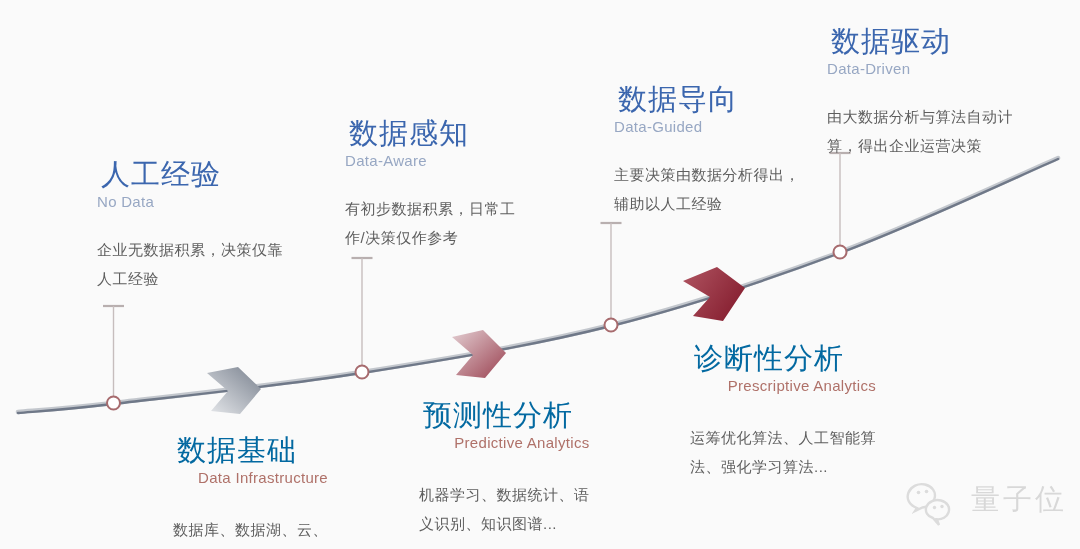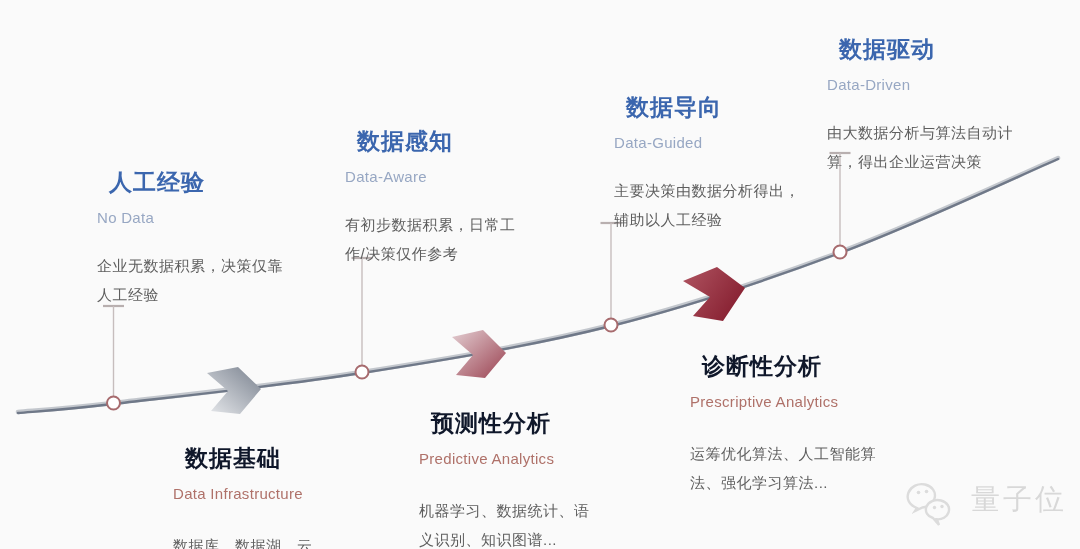--- a/index.html
+++ b/index.html
@@ -7,34 +7,34 @@
     width:1080px;height:549px;
     background:#fafafa;
     font-family:"Liberation Sans","DejaVu Sans",sans-serif;
     overflow:hidden;position:relative;
   }
   #canvas{position:absolute;left:0;top:0;width:1080px;height:549px;}
   #curve-layer{position:absolute;left:0;top:0;width:1080px;height:549px;}
 
   .stage{position:absolute;}
   .stage h3{
-    margin:12px;font-size:23px;line-height:27px;font-weight:bold;letter-spacing:1px;
+    margin:4px;font-size:29px;line-height:27px;font-weight:normal;letter-spacing:1px;
   }
   .stage .sub{
     font-size:15px;line-height:19px;margin-top:3px;letter-spacing:.3px;
   }
   .stage .desc{
     font-size:15px;line-height:29px;color:#5e5e5e;letter-spacing:.5px;
     white-space:pre-line;
   }
   .stage.blue h3{color:#3b66ae;}
   .stage.blue .sub{color:#97a7c3;}
   .stage.blue .desc{margin-top:24px;}
-  .stage.red h3{color:#0f172a;}
-  .stage.red .sub{color:#af7169;}
+  .stage.red h3{color:#0369a1;}
+  .stage.red .sub{color:#af7169;text-align:right;}
   .stage.red .desc{margin-top:28px;}
 
   #stage-1{left:97px;  top:157px;}
   #stage-2{left:345px; top:116px;}
   #stage-3{left:614px; top:82px;}
   #stage-4{left:827px; top:24px;}
   #stage-5{left:173px; top:433px;}
   #stage-6{left:419px; top:398px;}
   #stage-7{left:690px; top:341px;}
 

